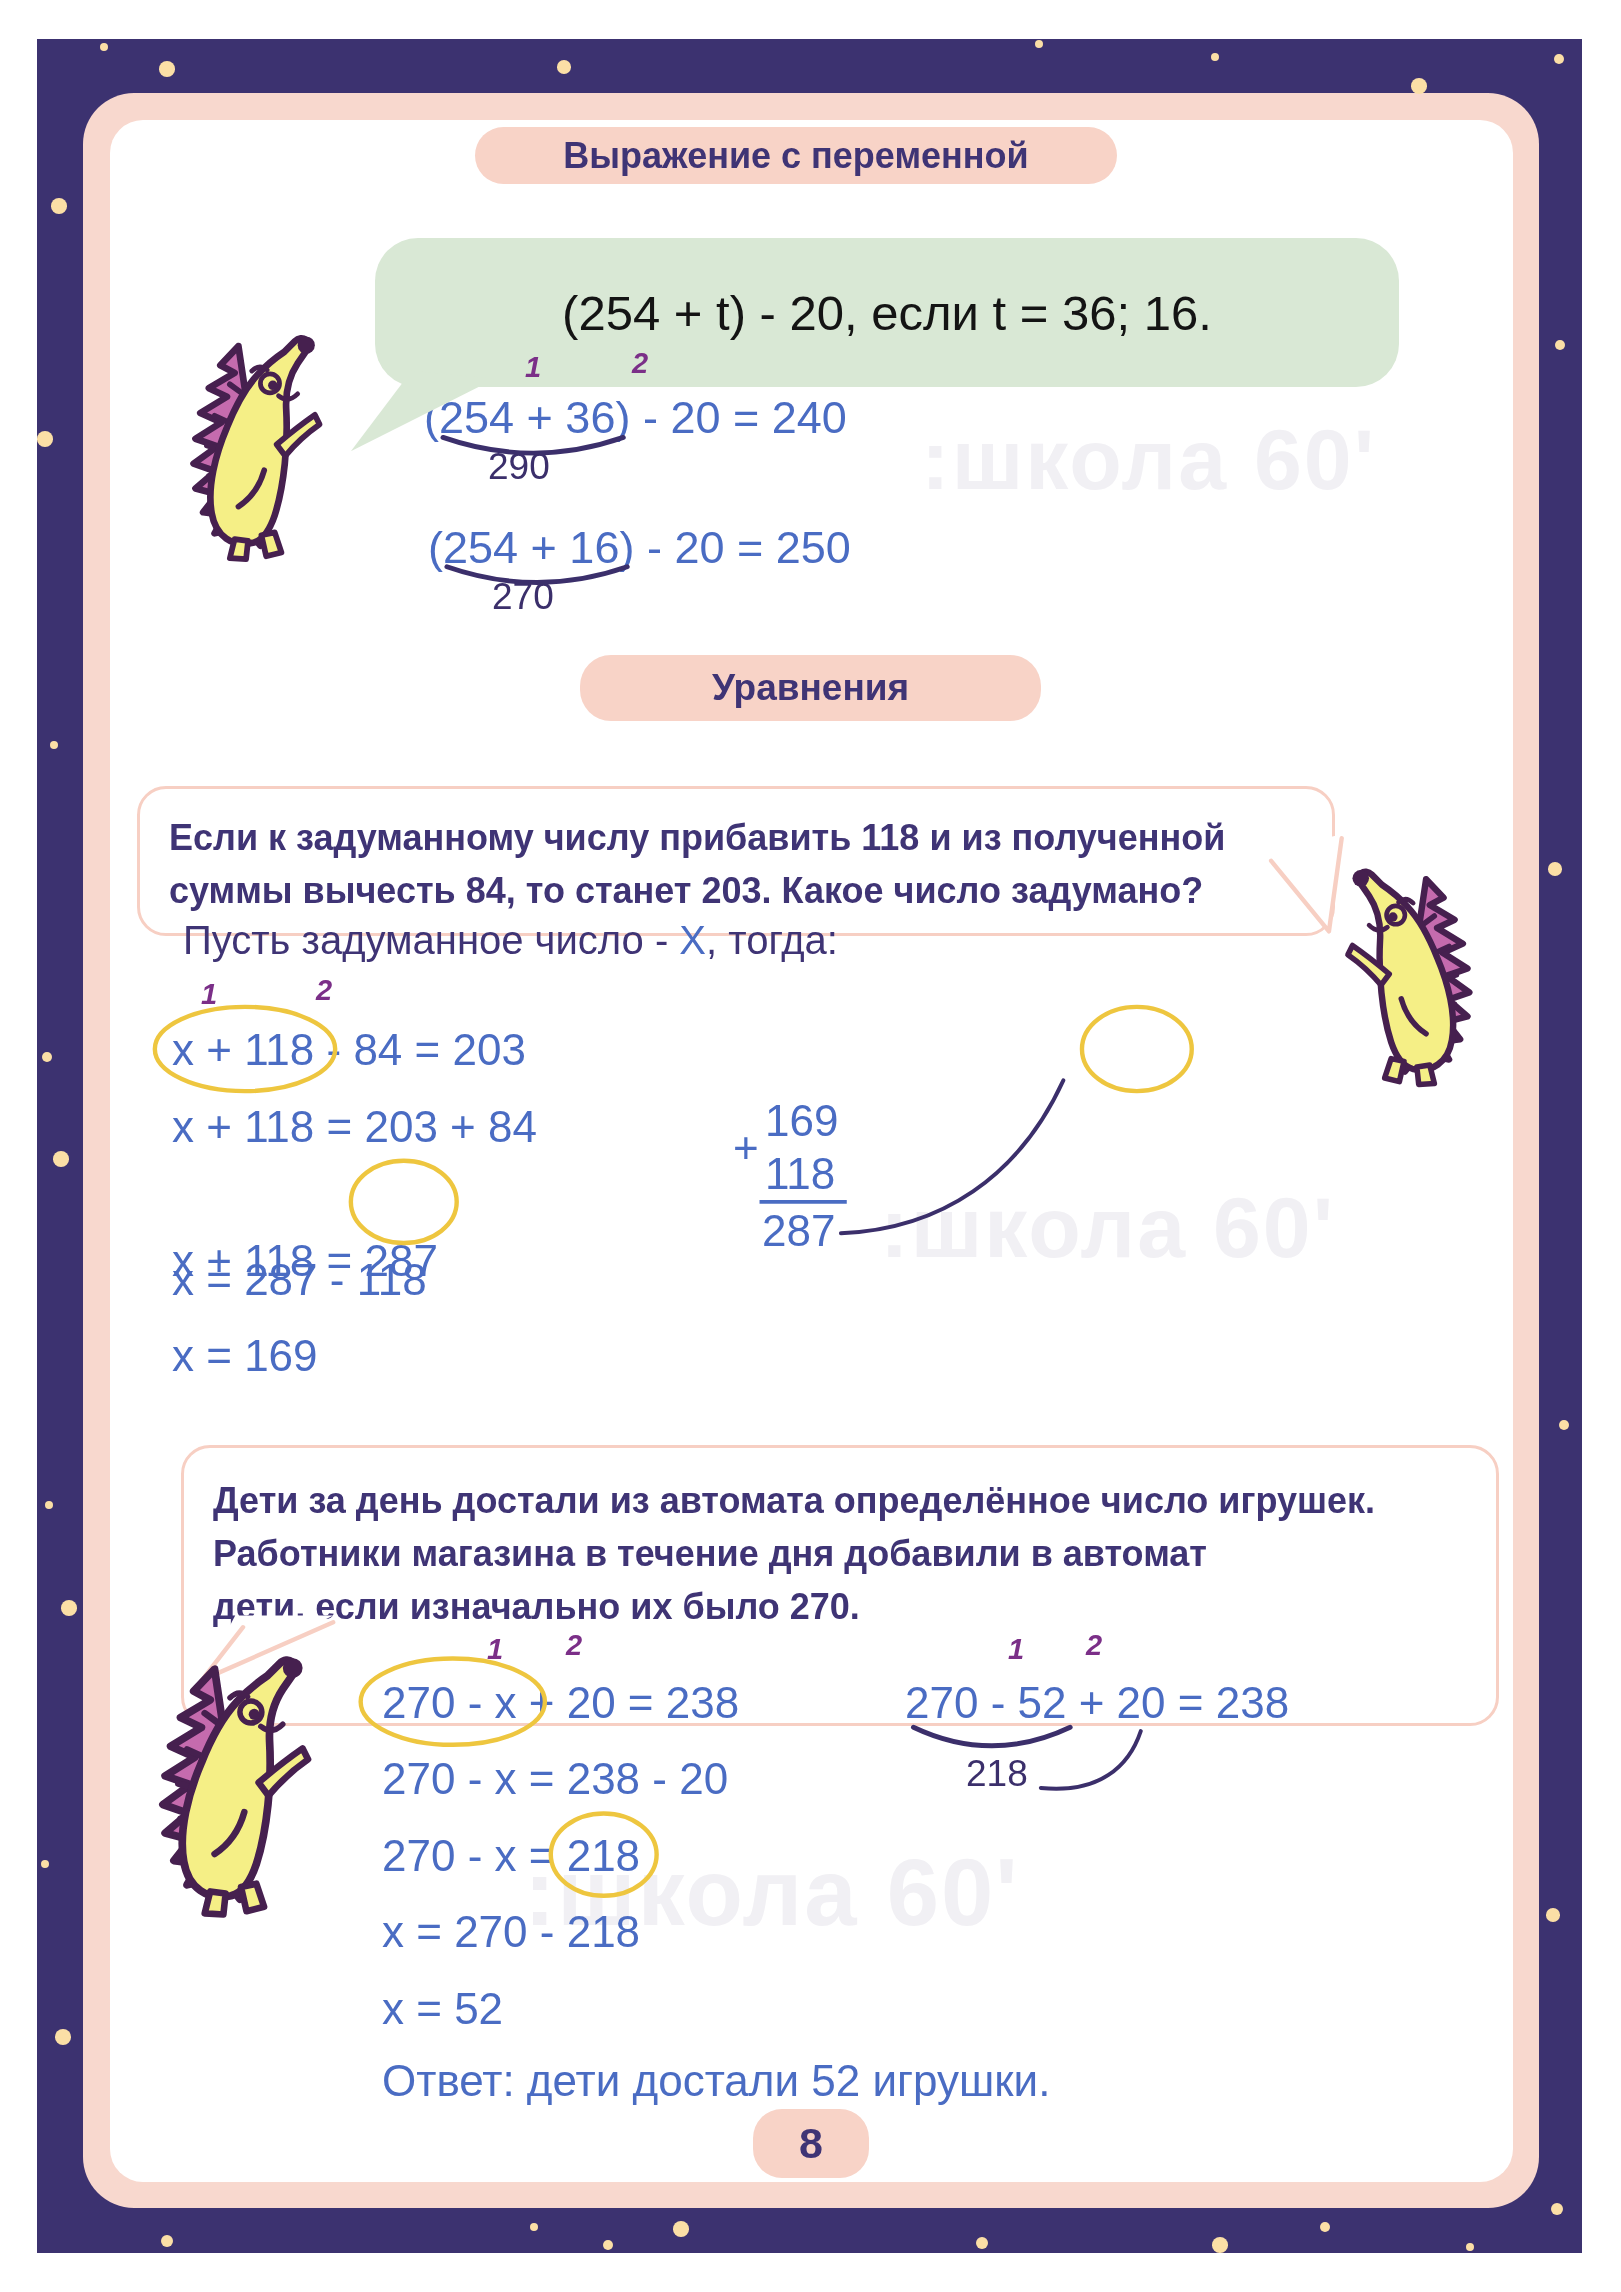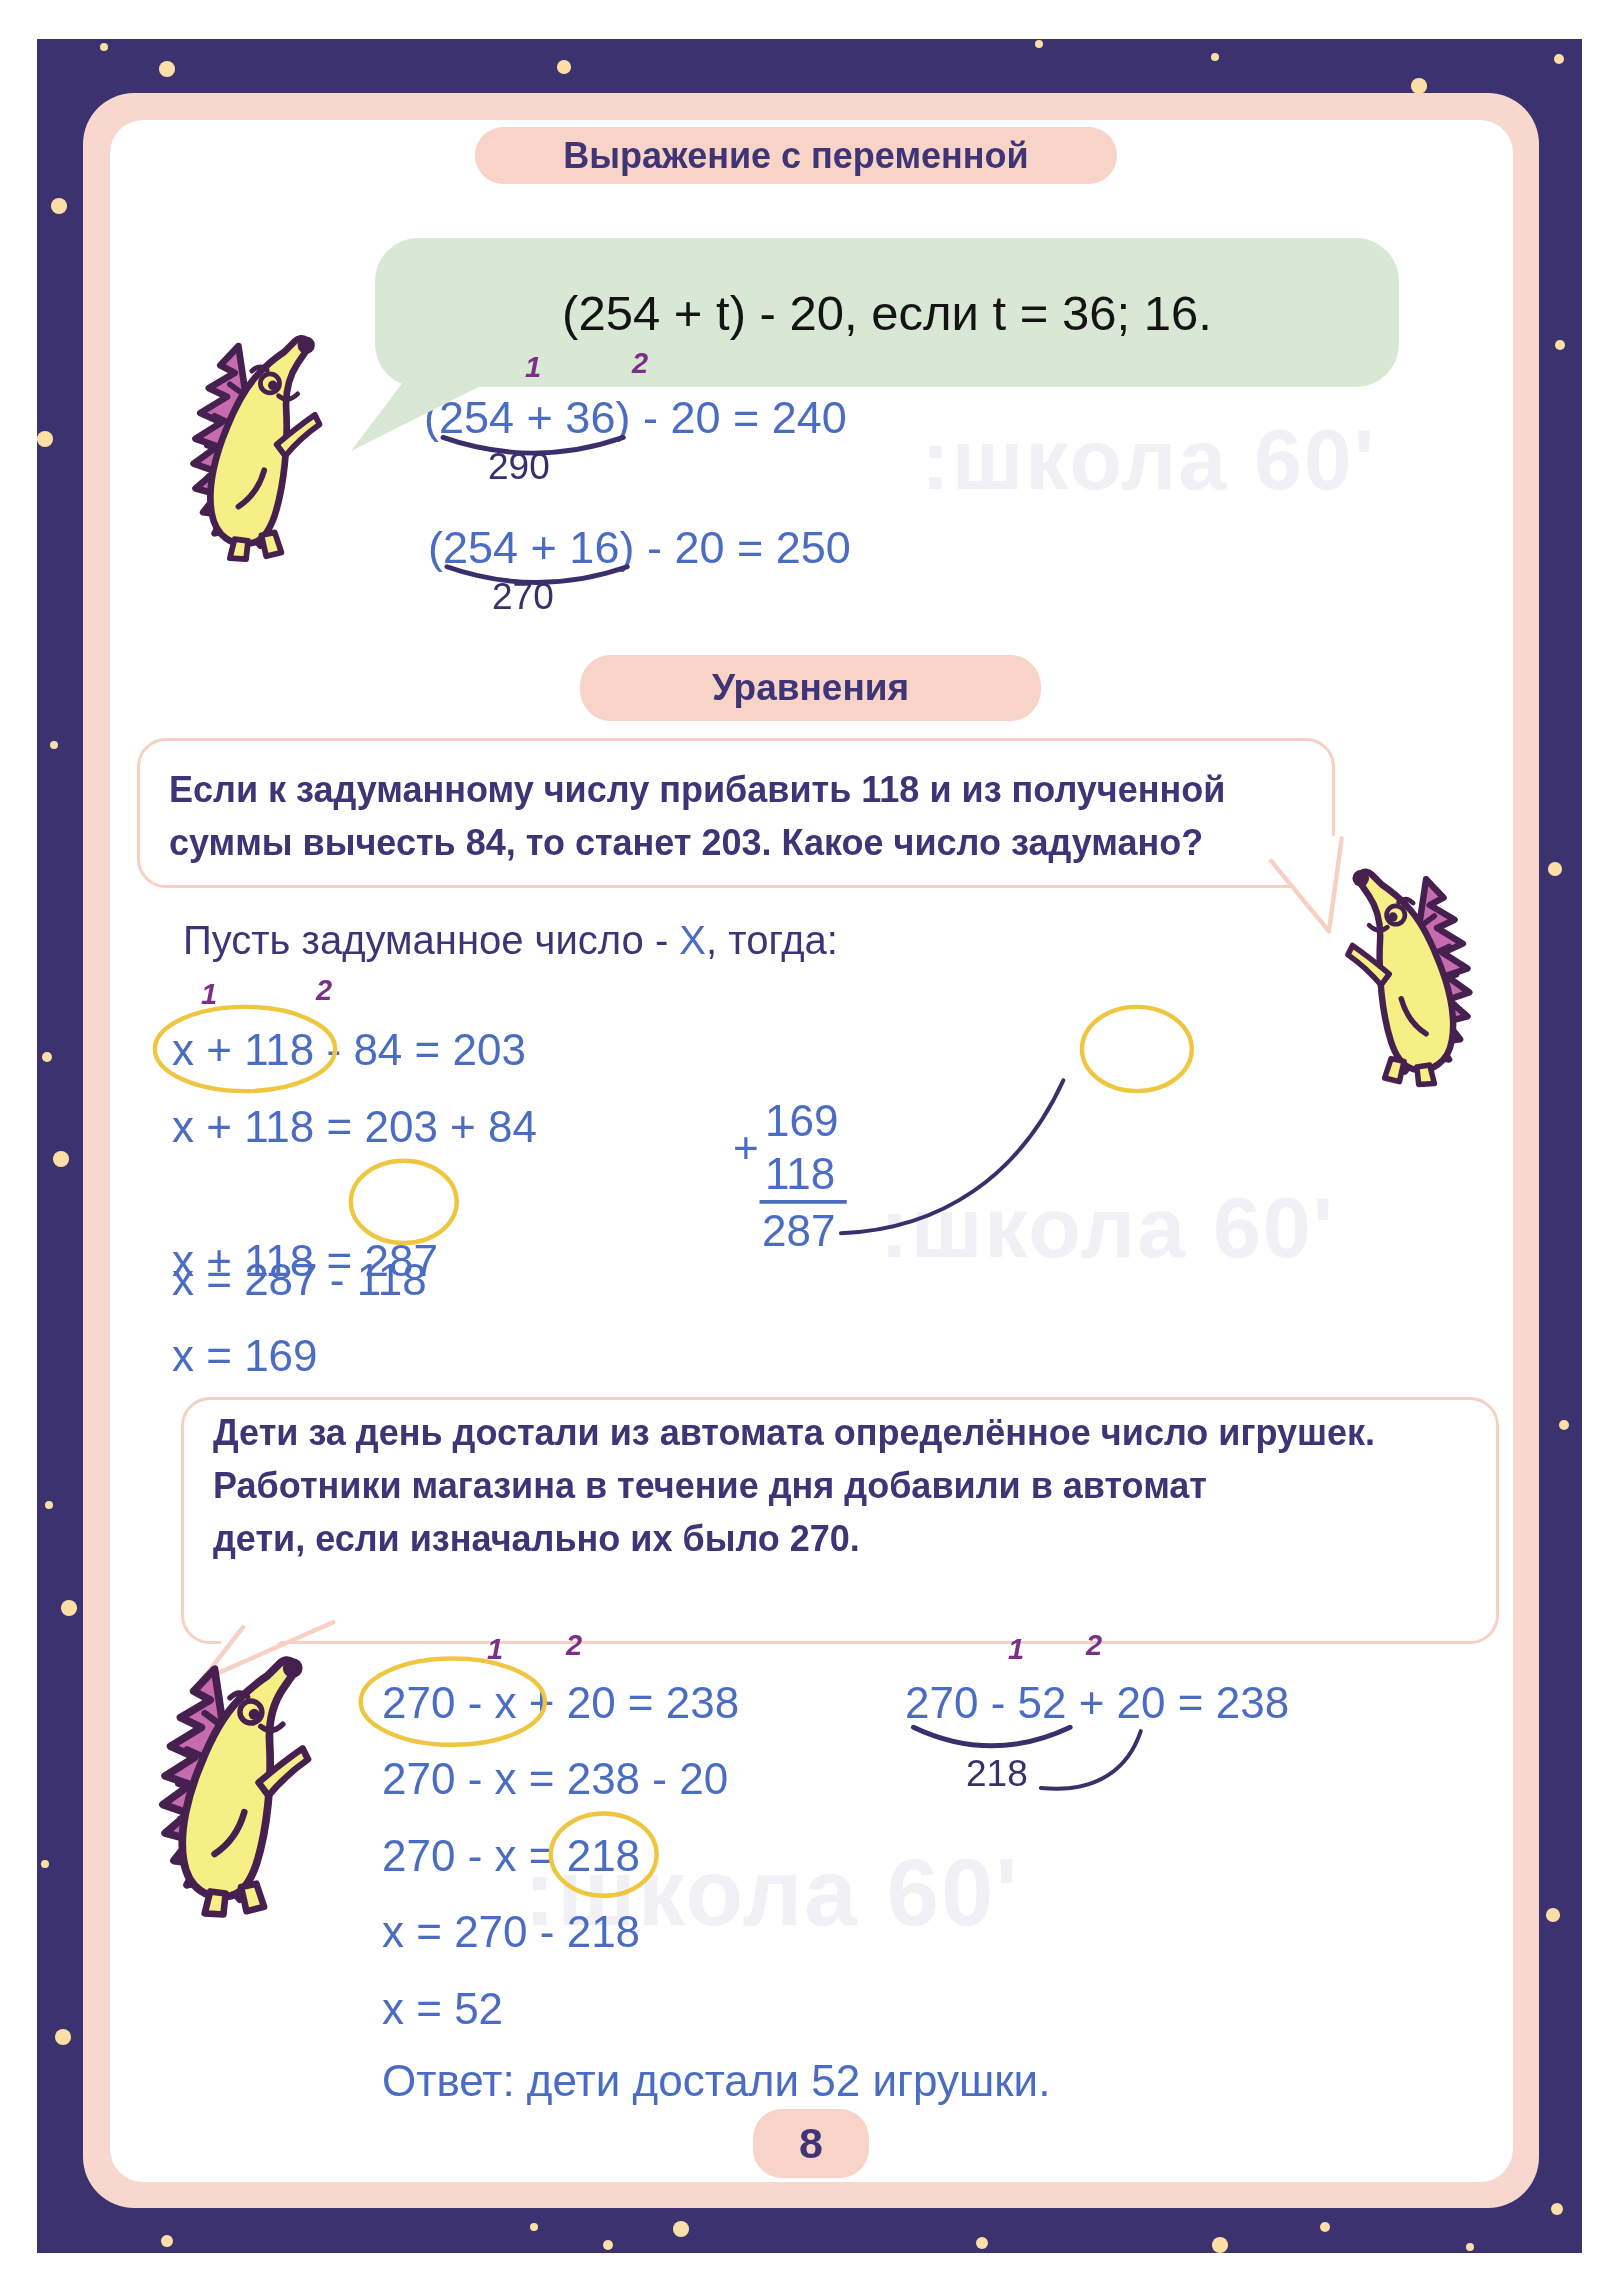--- a/index.html
+++ b/index.html
@@ -12,21 +12,21 @@
   .watermark{position:absolute;color:#F1F0F4;font-weight:bold;font-size:86px;letter-spacing:2px;white-space:nowrap;}
   .badge{position:absolute;background:#F8D3C7;border-radius:31px;display:flex;align-items:center;justify-content:center;
          color:#3F3475;font-weight:bold;}
   .greenbubble{position:absolute;left:375px;top:238px;width:1024px;height:149px;background:#D9E8D5;border-radius:43px;
          display:flex;align-items:center;justify-content:center;font-size:49px;color:#141414;white-space:nowrap;}
   .mathblue{position:absolute;color:#4A6CC3;font-size:44px;white-space:nowrap;}
   .eqbig{position:absolute;color:#4A6CC3;font-size:45px;white-space:nowrap;}
   .stepnum{position:absolute;color:#7B2F88;font-size:29px;font-weight:bold;font-style:italic;}
   .sumnote{position:absolute;color:#3B2F6B;font-size:37px;white-space:nowrap;}
   .speech{position:absolute;background:#ffffff;border:3.9px solid #F7CFC3;border-radius:29px;
-          color:#3F3475;font-weight:bold;font-size:36px;line-height:53px;padding:21.6px 29px;box-sizing:border-box;}
+          color:#3F3475;font-weight:bold;font-size:36px;line-height:53px;padding:21.6px 29px;box-sizing:border-box;margin-top:48px;}
   .intro{position:absolute;font-size:40px;color:#3F3475;white-space:nowrap;}
   .intro .varx{color:#4A6CC3;}
   .overlay{position:absolute;left:0;top:0;pointer-events:none;}
   .navy-arc{fill:none;stroke:#3B2F6B;stroke-width:5;stroke-linecap:round;}
   .navy-curve{fill:none;stroke:#3B2F6B;stroke-width:4;stroke-linecap:round;}
   .yellow{fill:none;stroke:#EEC63F;stroke-width:4.5;}
   .pink-tail{fill:none;stroke:#F7CFC3;stroke-width:4.5;stroke-linejoin:round;stroke-linecap:round;}
   .hedgehog{position:absolute;}
 </style>
 </head>
@@ -98,21 +98,21 @@
   <div class="mathblue" style="left:172px;top:1102px;">x + 118 = 203 + 84</div>
   <div class="mathblue" style="left:172px;top:1236px;">x + 118 = 287</div>
   <div class="mathblue" style="left:172px;top:1255px;">x = 287 - 118</div>
   <div class="mathblue" style="left:172px;top:1331px;">x = 169</div>
 
   <div class="mathblue" style="left:733px;top:1123px;">+</div>
   <div class="mathblue" style="left:765px;top:1096px;">169</div>
   <div class="mathblue" style="left:765px;top:1149px;">118</div>
   <div class="mathblue" style="left:762px;top:1206px;">287</div>
 
-  <div class="speech" style="left:181px;top:1397px;width:1318px;height:247px;padding-top:6px;">
+  <div class="speech" style="left:181px;top:1397px;width:1318px;height:281px;padding-top:26px;">
     <div>Дети за день достали из автомата определённое число игрушек.</div>
     <div>Работники магазина в течение дня добавили в автомат</div>
     <div>дети, если изначально их было 270.</div>
   </div>
 
   <div class="stepnum" style="left:487px;top:1633px;">1</div>
   <div class="stepnum" style="left:566px;top:1629px;">2</div>
   <div class="mathblue" style="left:382px;top:1678px;">270 - x + 20 = 238</div>
   <div class="mathblue" style="left:382px;top:1754px;">270 - x = 238 - 20</div>
   <div class="mathblue" style="left:382px;top:1831px;">270 - x = 218</div>

